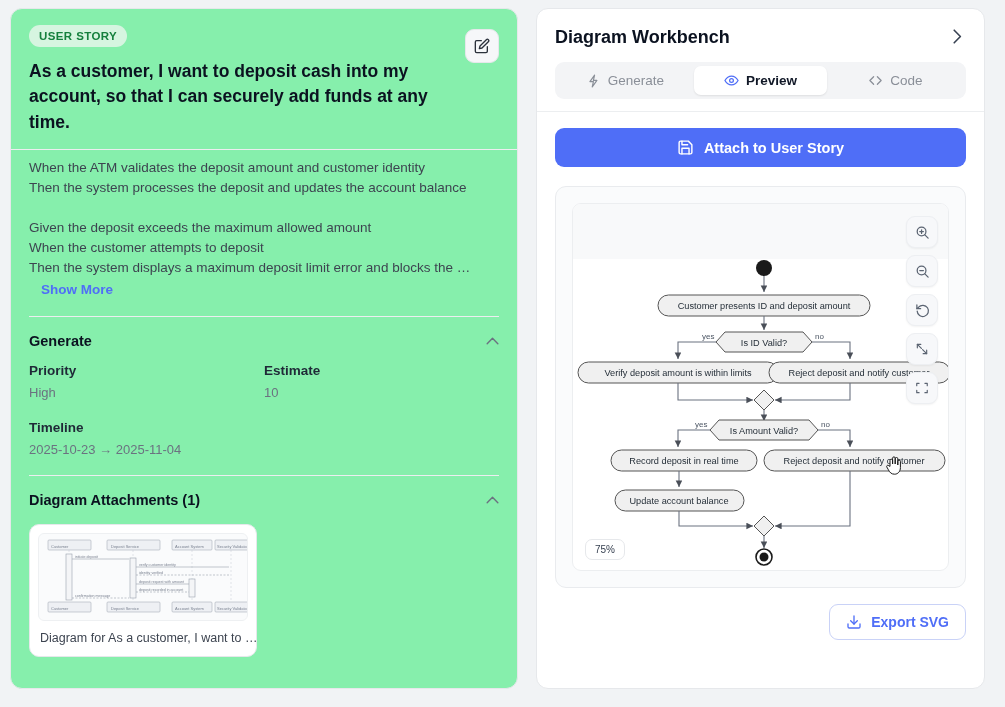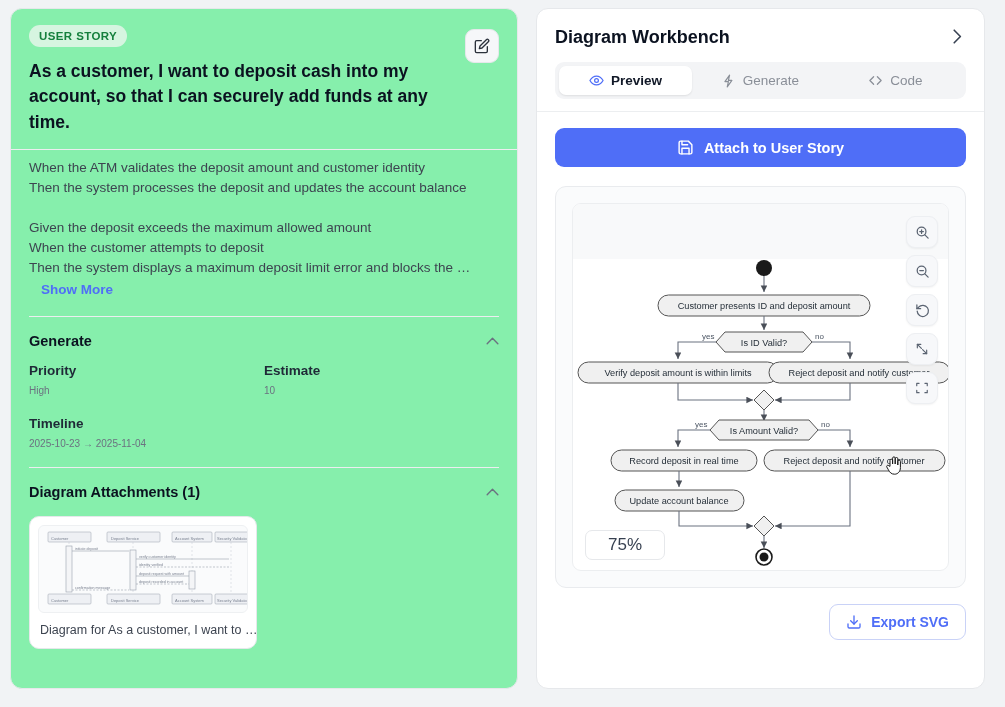--- a/index.html
+++ b/index.html
@@ -92,21 +92,21 @@
     display:flex; align-items:center; justify-content:space-between;
     padding:16px 0 6px 0;
     cursor:pointer;
   }
   .section-title { font-size:14.5px; font-weight:bold; color:#0b1220; }
   .chev { color:#6b7280; font-size:12px; line-height:1; }
 
   .meta-grid { display:flex; margin-top:8px; }
   .meta-col { width:50%; }
   .meta-label { font-size:13.5px; font-weight:bold; color:#1f2937; margin-bottom:7px; }
-  .meta-value { font-size:10px; color:#6b7280; }
+  .meta-value { font-size:13px; color:#6b7280; }
   .meta-block { margin-top:20px; }
 
   .attach-card {
     margin-top:10px;
     width:228px;
     border:1px solid #e6e8eb;
     border-radius:10px;
     background:#ffffff;
     overflow:hidden;
     cursor:pointer;
@@ -214,23 +214,23 @@
     border-radius:9px;
     display:flex; align-items:center; justify-content:center;
     cursor:pointer;
     box-shadow:0 1px 2px rgba(0,0,0,.05);
   }
   .zoom-pill {
     position:absolute; bottom:10px; left:12px;
     background:#ffffff;
     border:1px solid #e6e8eb;
     border-radius:7px;
-    font-size:17px;
+    font-size:10px;
     color:#374151;
-    padding:4px 22px;
+    padding:4px 9px;
     z-index:5;
   }
   .hand-cursor { position:absolute; left:312px; top:250px; z-index:4; }
 
   .export-row { display:flex; justify-content:flex-end; margin-top:16px; }
   .export-btn {
     background:#ffffff;
     border:1px solid #c9d2f7;
     color:#4f6ef7;
     border-radius:9px;
@@ -372,32 +372,32 @@
       <div class="wb-titlerow">
         <span class="wb-title">Diagram Workbench</span>
         <span class="collapse-arrow">
           <svg width="9" height="15" viewBox="0 0 9 15" fill="none" stroke="#374151" stroke-width="1.6" stroke-linecap="round" stroke-linejoin="round">
             <path d="M1.2 1.2L7.4 7.5L1.2 13.8"></path>
           </svg>
         </span>
       </div>
 
       <div class="tabs">
+        <div class="tab">
+          <svg width="14" height="14" viewBox="0 0 24 24" fill="none" stroke="#8a8f98" stroke-width="2" stroke-linecap="round" stroke-linejoin="round">
+            <path d="M13 2L5 13h6l-2 9 8-11h-6l2-9z"></path>
+          </svg>
+          <span>Generate</span>
+        </div>
         <div class="tab active">
           <svg width="15" height="15" viewBox="0 0 24 24" fill="none" stroke="#4f6ef7" stroke-width="2" stroke-linecap="round" stroke-linejoin="round">
             <path d="M1.5 12s4-7 10.5-7 10.5 7 10.5 7-4 7-10.5 7S1.5 12 1.5 12z"></path>
             <circle cx="12" cy="12" r="3"></circle>
           </svg>
           <span>Preview</span>
-        </div>
-        <div class="tab">
-          <svg width="14" height="14" viewBox="0 0 24 24" fill="none" stroke="#8a8f98" stroke-width="2" stroke-linecap="round" stroke-linejoin="round">
-            <path d="M13 2L5 13h6l-2 9 8-11h-6l2-9z"></path>
-          </svg>
-          <span>Generate</span>
         </div>
         <div class="tab">
           <svg width="15" height="15" viewBox="0 0 24 24" fill="none" stroke="#8a8f98" stroke-width="2" stroke-linecap="round" stroke-linejoin="round">
             <path d="M9 18l-6-6 6-6"></path>
               <path d="M15 6l6 6-6 6"></path>
           </svg>
           <span>Code</span>
         </div>
       </div>
     </div>

